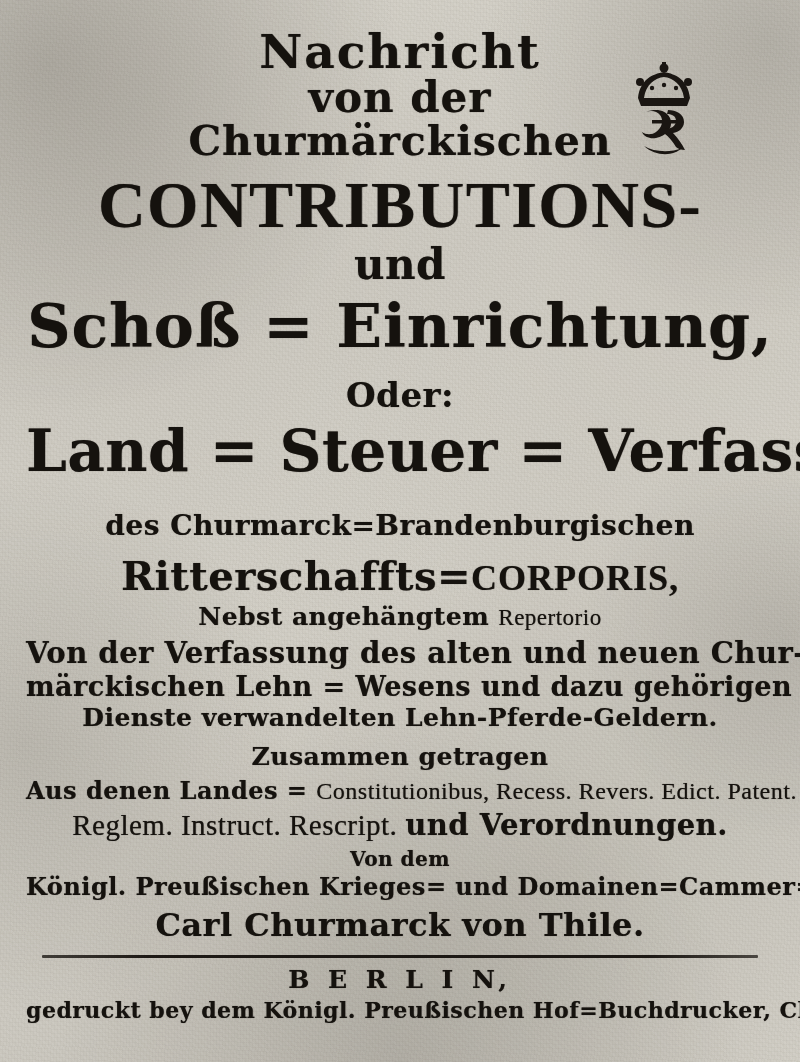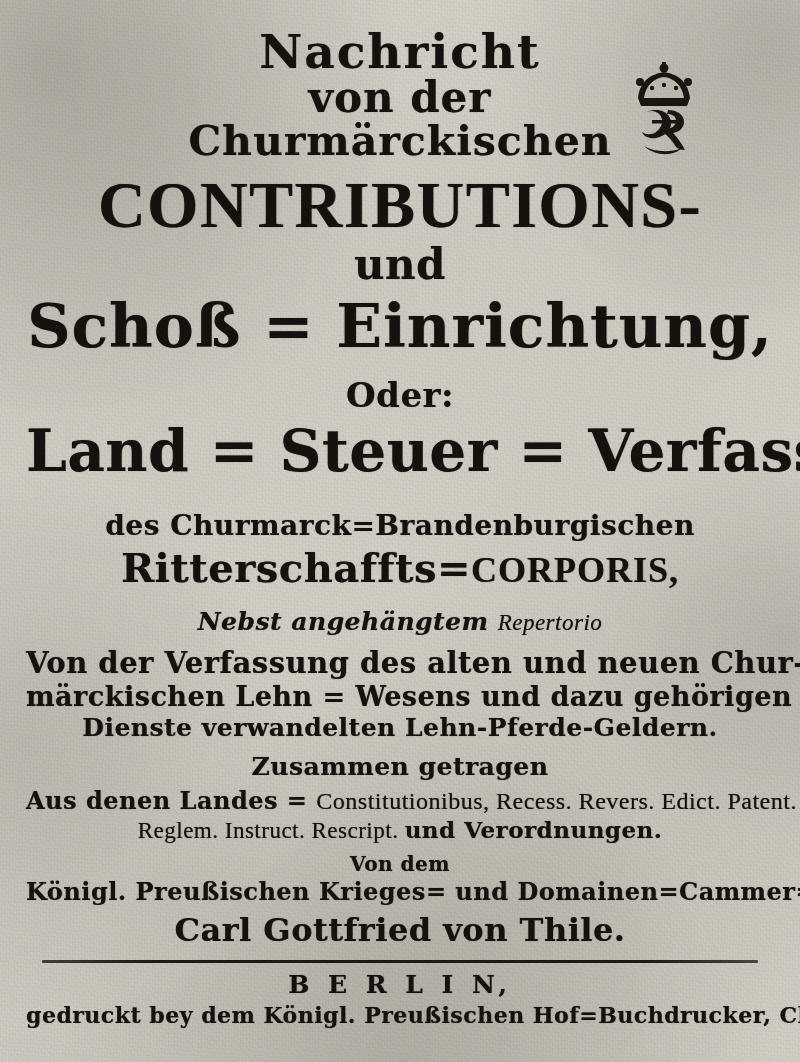--- a/index.html
+++ b/index.html
@@ -129,33 +129,32 @@
     letter-spacing: 0.5px;
   }
   .l-deschurmarck {
     font-size: 28px;
     line-height: 32px;
     margin-top: 28px;
   }
   .l-ritterschaffts {
     font-size: 40px;
     line-height: 44px;
-    margin-top: 4px;
+    margin-top: 12px;
   }
   .l-ritterschaffts .roman-inline {
     font-family: "Liberation Serif", serif;
     font-weight: 700;
     font-size: 36px;
     letter-spacing: 1px;
   }
   .l-nebst {
     font-size: 25px;
-    line-height: 36px;
-    margin-top: 12px;
-    font-style: italic;
+    line-height: 26px;
+    margin-top: 4px;
   }
   .l-nebst .roman-inline {
     font-family: "Liberation Serif", serif;
     font-weight: 400;
     font-size: 23px;
   }
   .l-vonverf {
     font-size: 29px;
     line-height: 33px;
     margin-top: 6px;
@@ -179,23 +178,23 @@
     font-size: 24px;
     line-height: 28px;
     margin-top: 6px;
   }
   .l-ausdenen .roman-inline,
   .l-reglem .roman-inline {
     font-family: "Liberation Serif", serif;
     font-weight: 400;
   }
   .l-reglem {
-    font-size: 23px;
+    font-size: 29px;
     line-height: 27px;
-    margin-top: 1px;
+    margin-top: 7px;
   }
   .l-vondem {
     font-size: 20px;
     line-height: 24px;
     margin-top: 8px;
   }
   .l-koenigl {
     font-size: 24px;
     line-height: 28px;
     margin-top: 2px;
@@ -299,21 +298,21 @@
 
     <span class="line fraktur l-ausdenen">
       <span>Aus denen Landes = </span><span class="roman-inline">Constitutionibus, Recess. Revers. Edict. Patent.</span>
     </span>
     <span class="line fraktur l-reglem">
       <span class="roman-inline">Reglem. Instruct. Rescript. </span><span>und Verordnungen.</span>
     </span>
 
     <span class="line fraktur l-vondem">Von dem</span>
     <span class="line fraktur l-koenigl">Königl. Preußischen Krieges= und Domainen=Cammer=Rath,</span>
-    <span class="line fraktur l-author">Carl Gottfried von Thile.</span>
+    <span class="line fraktur l-author">Carl Churmarck von Thile.</span>
 
     <div class="rule"></div>
 
     <span class="line fraktur l-berlin">B E R L I N,</span>
     <span class="line fraktur l-gedruckt">gedruckt bey dem Königl. Preußischen Hof=Buchdrucker, Christian Albrecht Gäbert.</span>
 
   </div>
 </div>
 
 </body></html>

